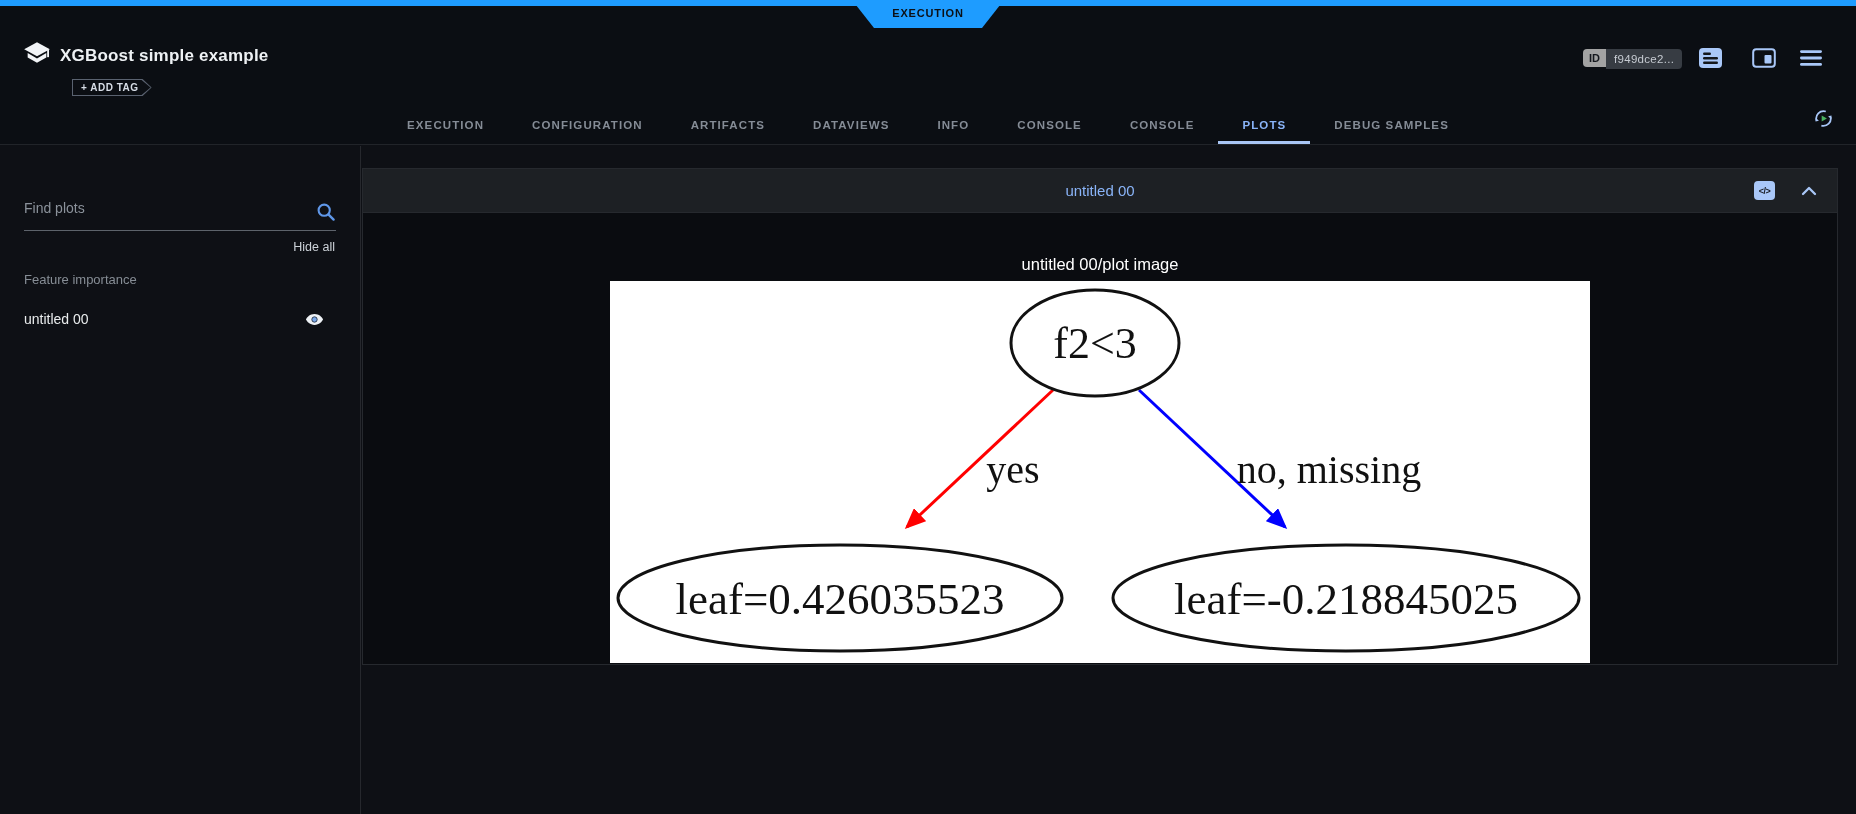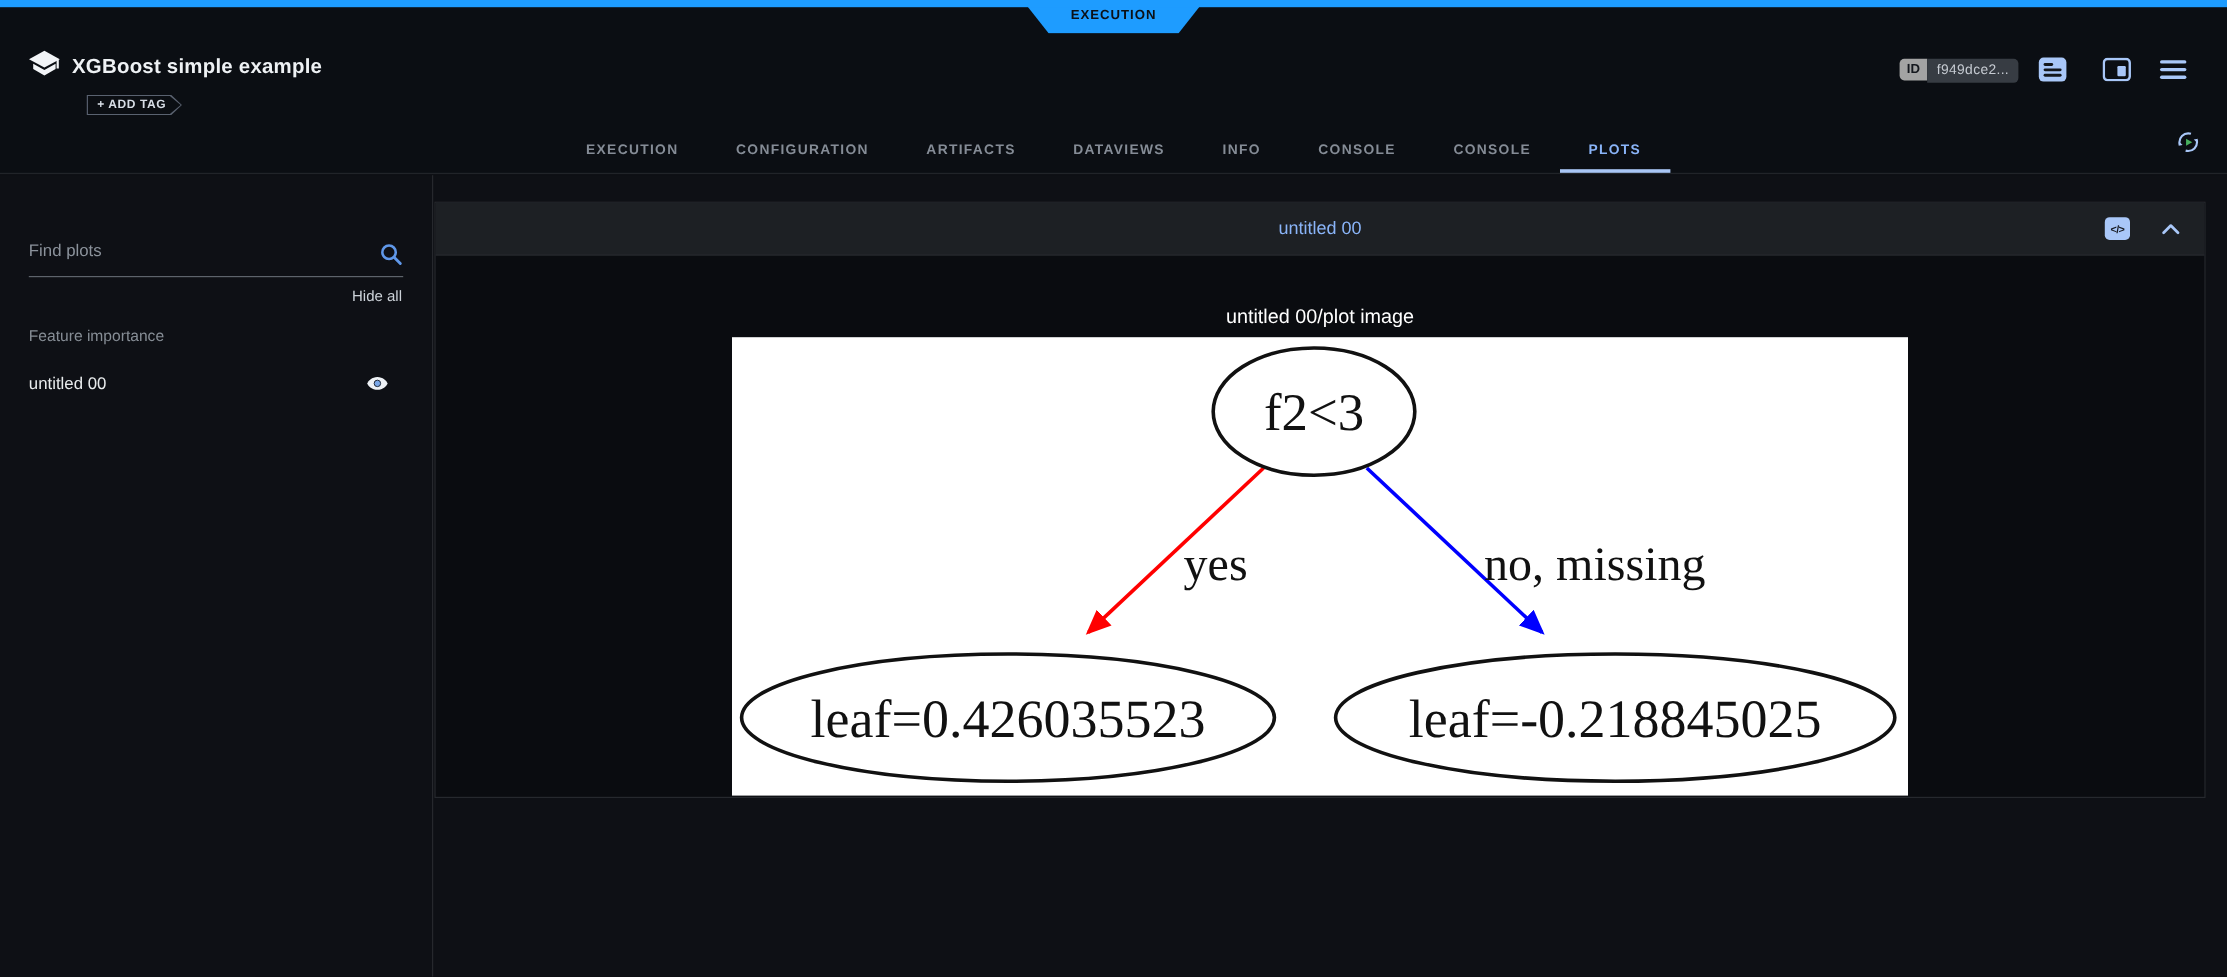--- a/index.html
+++ b/index.html
@@ -143,20 +143,23 @@
         </div>
       <div class="tab">
           <span>CONSOLE</span>
         </div>
       <div class="tab">
           <span>CONSOLE</span>
         </div>
       <div class="tab active">
           <span>PLOTS</span>
         </div>
+      <div class="tab">
+          <span>DEBUG SAMPLES</span>
+        </div>
     </div>
     <div class="refresh-btn">
       <svg width="21" height="21" viewBox="0 0 20 20">
         <circle cx="10" cy="10" r="7" fill="none" stroke="#a9c7f8" stroke-width="1.7" stroke-dasharray="15 7 15 7" stroke-dashoffset="24"></circle>
         <path d="M17.6 7.2 L14.4 7.8 L17.2 10.4 Z" fill="#a9c7f8"></path>
         <path d="M2.4 12.8 L5.6 12.2 L2.8 9.6 Z" fill="#a9c7f8"></path>
         <path d="M8.3 7.2 L13.2 10 L8.3 12.8 Z" fill="#49b05f"></path>
       </svg>
     </div>
   </div>

